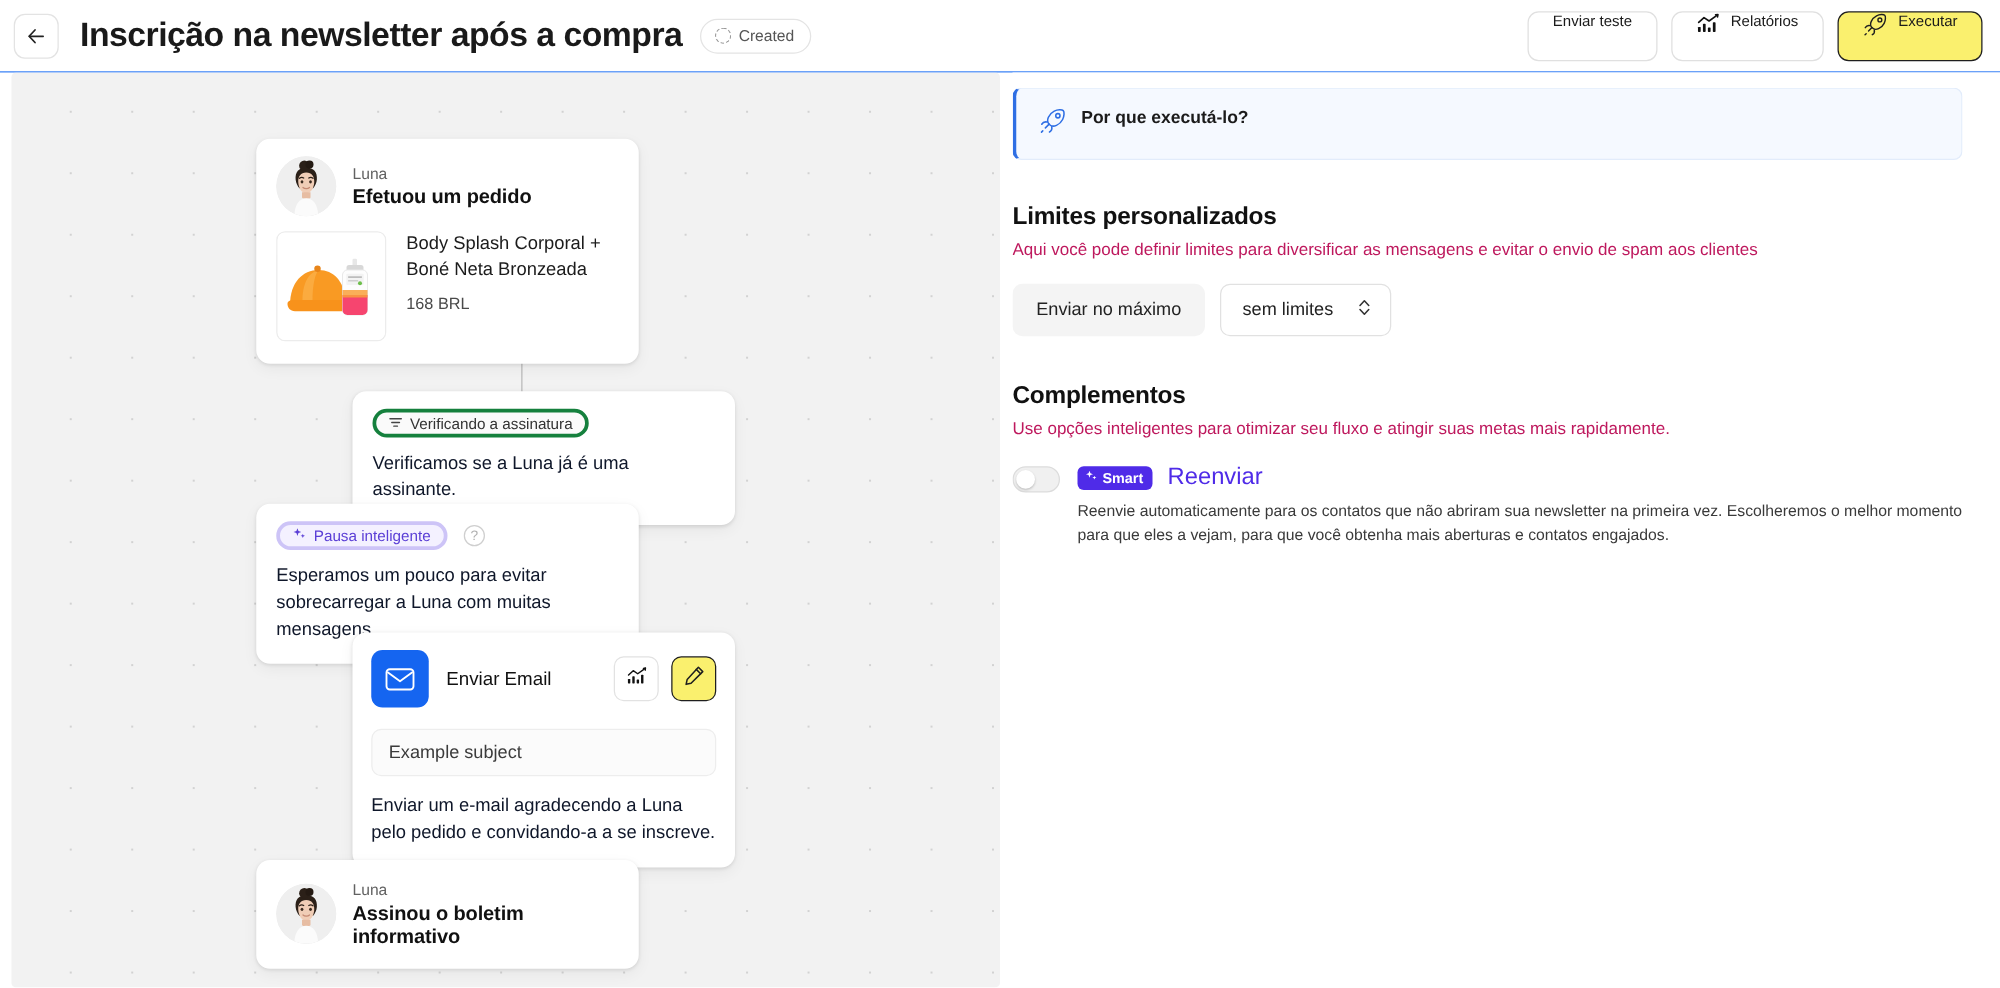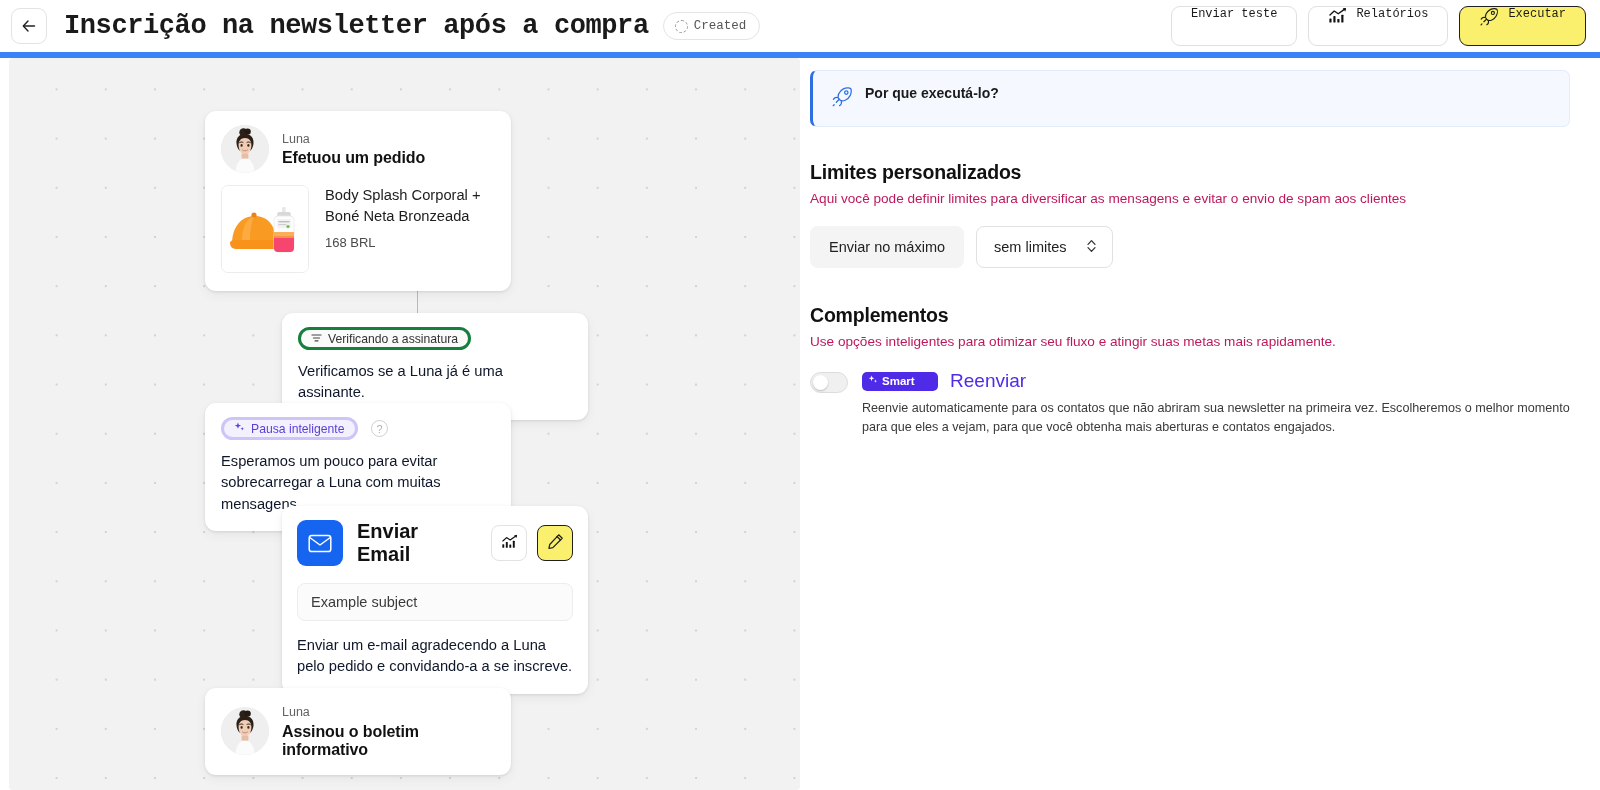--- a/index.html
+++ b/index.html
@@ -9,22 +9,22 @@
     background: #ffffff;
     overflow: hidden;
     color: #1a1a1a;
   }
 
   
   .topbar {
     position: absolute; top: 0; left: 0;
     width: 1600px; height: 58px;
     background: #ffffff;
-    border-bottom: 6px solid #3b82f6;
-    display: flex; align-items: center; font-family: Liberation Mono, monospace;
+    border-bottom: 1px solid #3b82f6;
+    display: flex; align-items: center;
   }
   .back-btn {
     margin-left: 11px;
     width: 36px; height: 36px;
     border: 1px solid #e3e3e3; border-radius: 9px;
     background: #fff;
     display: flex; align-items: center; justify-content: center;
     cursor: pointer;
   }
   .back-btn svg { display: block; }
@@ -137,21 +137,21 @@
   }
 
   
   .email-head { display: flex; align-items: center; padding: 14px 15px 0 15px; gap: 14px; }
   .email-icon {
     width: 46px; height: 46px; border-radius: 9px;
     background: #1565f0;
     display: flex; align-items: center; justify-content: center;
     flex: none;
   }
-  .email-label { font-size: 20px; font-weight: 700; color: #111; }
+  .email-label { font-size: 15px; font-weight: 400; color: #111; }
   .email-actions { margin-left: auto; display: flex; gap: 10px; }
   .sq-btn {
     width: 36px; height: 36px; border-radius: 8px;
     border: 1px solid #e2e2e2; background: #fff;
     display: flex; align-items: center; justify-content: center;
     cursor: pointer;
   }
   .sq-btn.yellow { background: #FAF06E; border-color: #1f1f1f; }
   .subject-field {
     margin: 17px 15px 0 15px;
@@ -207,21 +207,21 @@
     background: #f0f0f0; border: 1px solid #dcdcdc;
     position: relative; flex: none; cursor: pointer; margin-top: 2px;
   }
   .toggle .knob {
     position: absolute; top: 2px; left: 2px;
     width: 15px; height: 15px; border-radius: 50%;
     background: #fff; box-shadow: 0 1px 2px rgba(0,0,0,.22);
   }
   .smart-badge {
     display: inline-flex; align-items: center; gap: 4px;
-    height: 19px; padding: 0 23px 0 6px; border-radius: 5px;
+    height: 19px; padding: 0 7px 0 6px; border-radius: 5px;
     background: #4F2BE8; color: #fff;
     font-size: 11.5px; font-weight: 700;
   }
   .addon-name { font-size: 19px; color: #4F2BE8; font-weight: 400; margin-left: 8px; vertical-align: middle;}
   .addon-desc { font-size: 12.6px; color: #3a3a3a; line-height: 1.5; margin-top: 7px; max-width: 738px; }
 </style>
 </head>
 <body>
 
 <div class="topbar">

